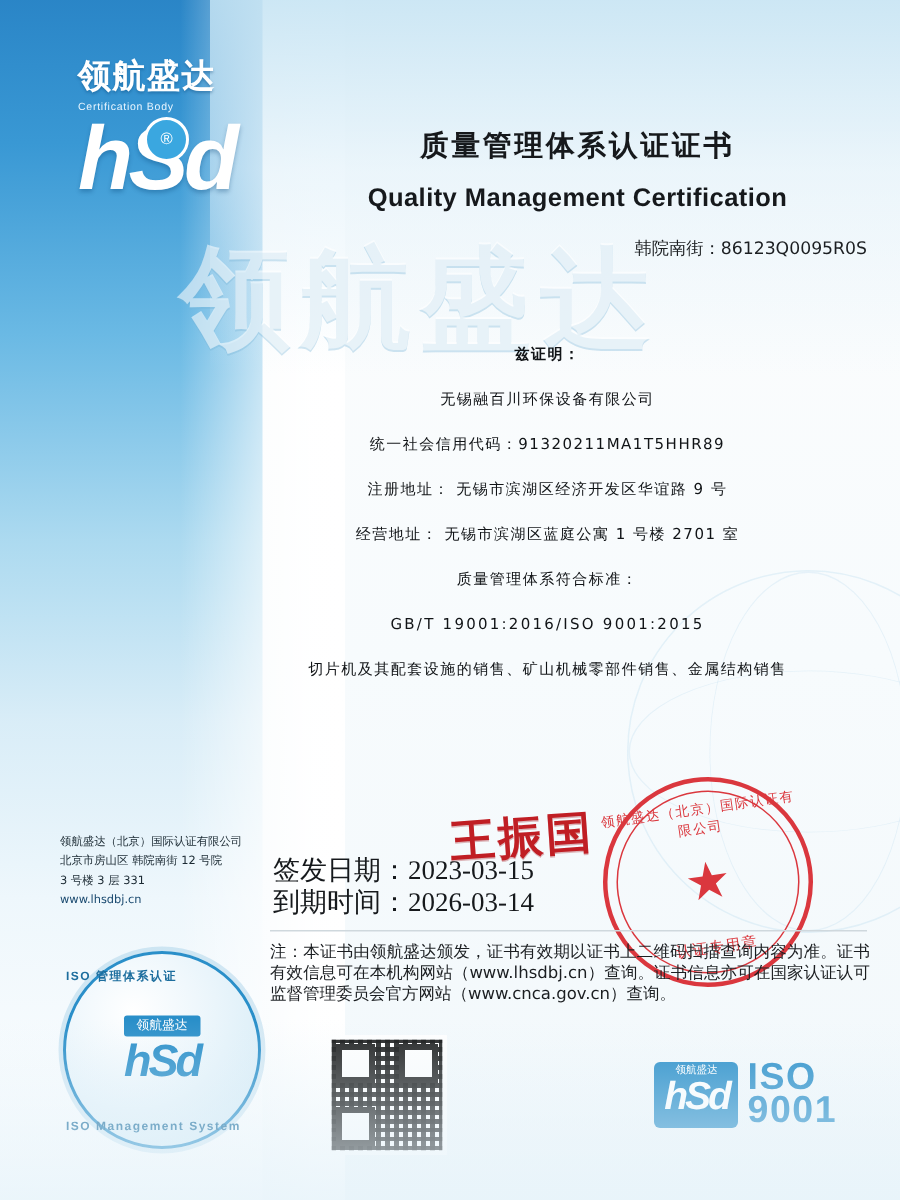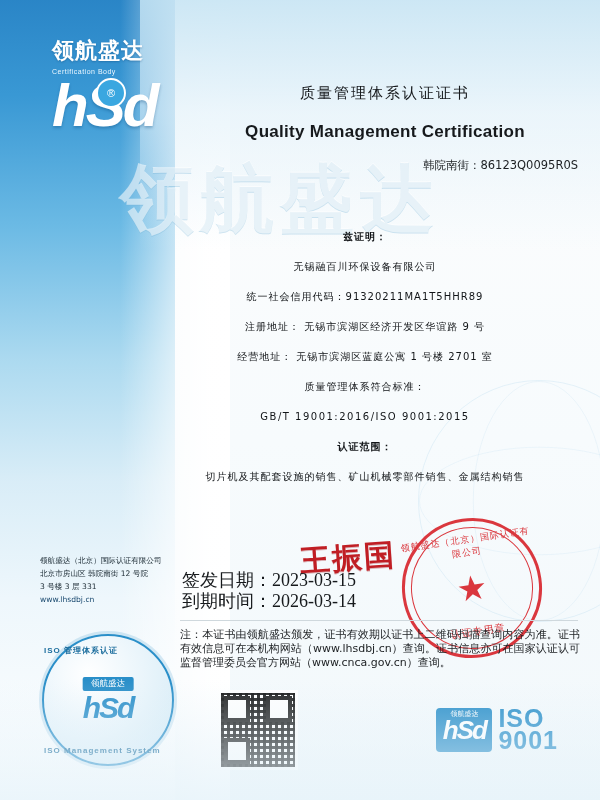--- a/index.html
+++ b/index.html
@@ -139,22 +139,22 @@
     text-align: center;
   }
 
   
   .title-cn {
     position: absolute;
     left: 190px; top: 84px;
     width: 390px;
     text-align: center;
     font-family: "DejaVu Sans", sans-serif;
-    font-size: 15px;
-    font-weight: normal;
+    font-size: 19px;
+    font-weight: bold;
     color: #16191c;
     letter-spacing: 2px;
   }
   .title-en {
     position: absolute;
     left: 190px; top: 122px;
     width: 390px;
     text-align: center;
     font-size: 17px;
     font-weight: bold;
@@ -441,21 +441,20 @@
   </div>
 
   <div class="body-block">
     <div class="line hdr">兹证明：</div>
     <div class="line">无锡融百川环保设备有限公司</div>
     <div class="line">统一社会信用代码：91320211MA1T5HHR89</div>
     <div class="line">注册地址：  无锡市滨湖区经济开发区华谊路 9 号</div>
     <div class="line">经营地址：  无锡市滨湖区蓝庭公寓 1 号楼 2701 室</div>
     <div class="line">质量管理体系符合标准：</div>
     <div class="line std">GB/T  19001:2016/ISO  9001:2015</div>
-    <div class="line hdr">认证范围：</div>
     <div class="line wrap">切片机及其配套设施的销售、矿山机械零部件销售、金属结构销售</div>
   </div>
 
   <div class="signature">王振国</div>
   <div class="stamp">
     <div class="stamp-top">领航盛达（北京）国际认证有限公司</div>
     <div class="stamp-star">★</div>
     <div class="stamp-bottom">认证专用章</div>
   </div>
 

